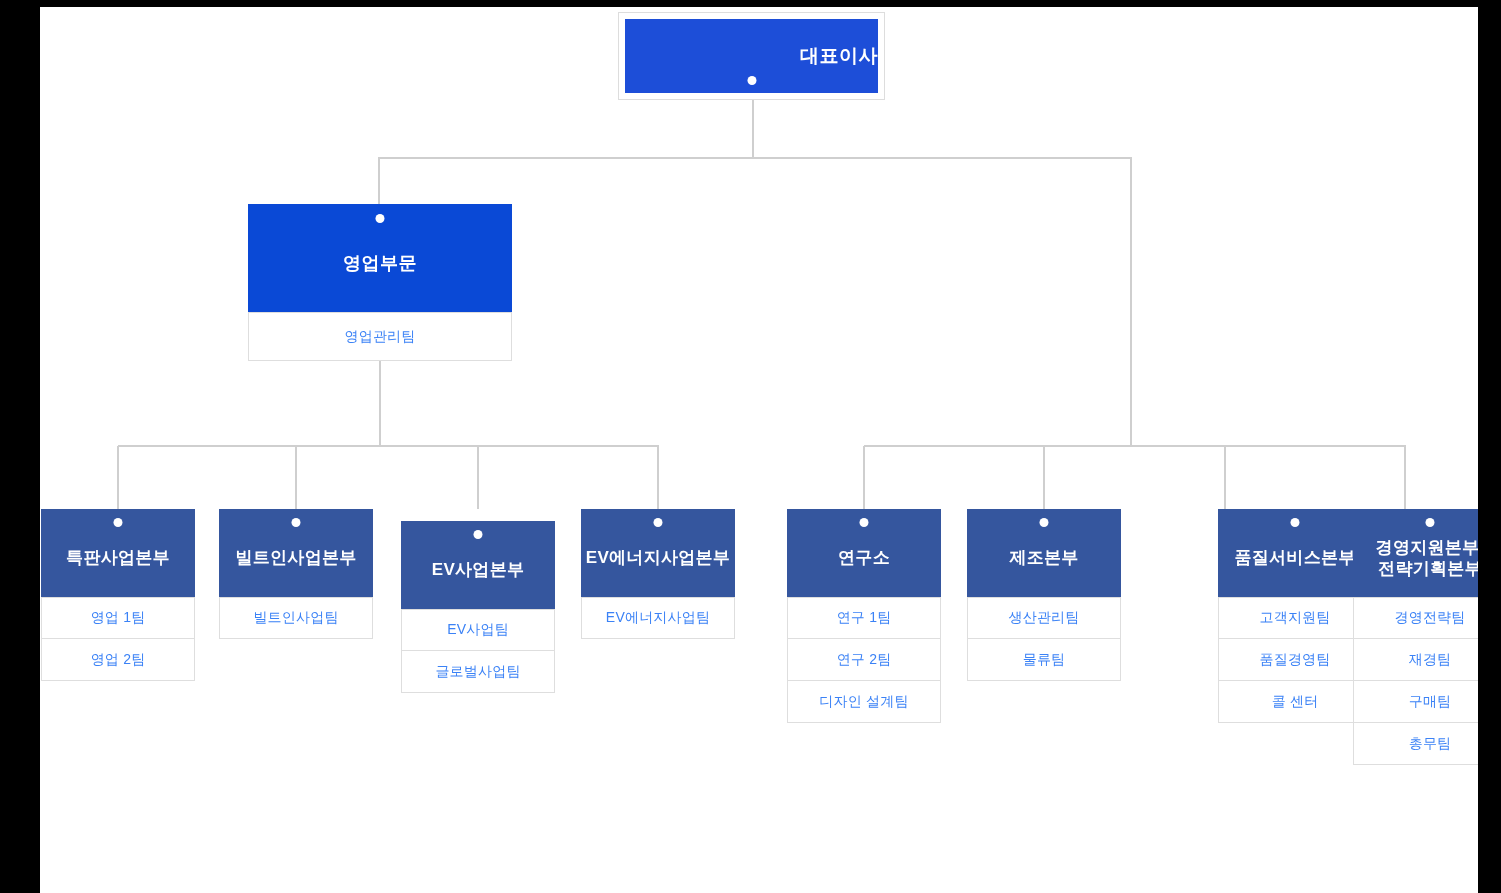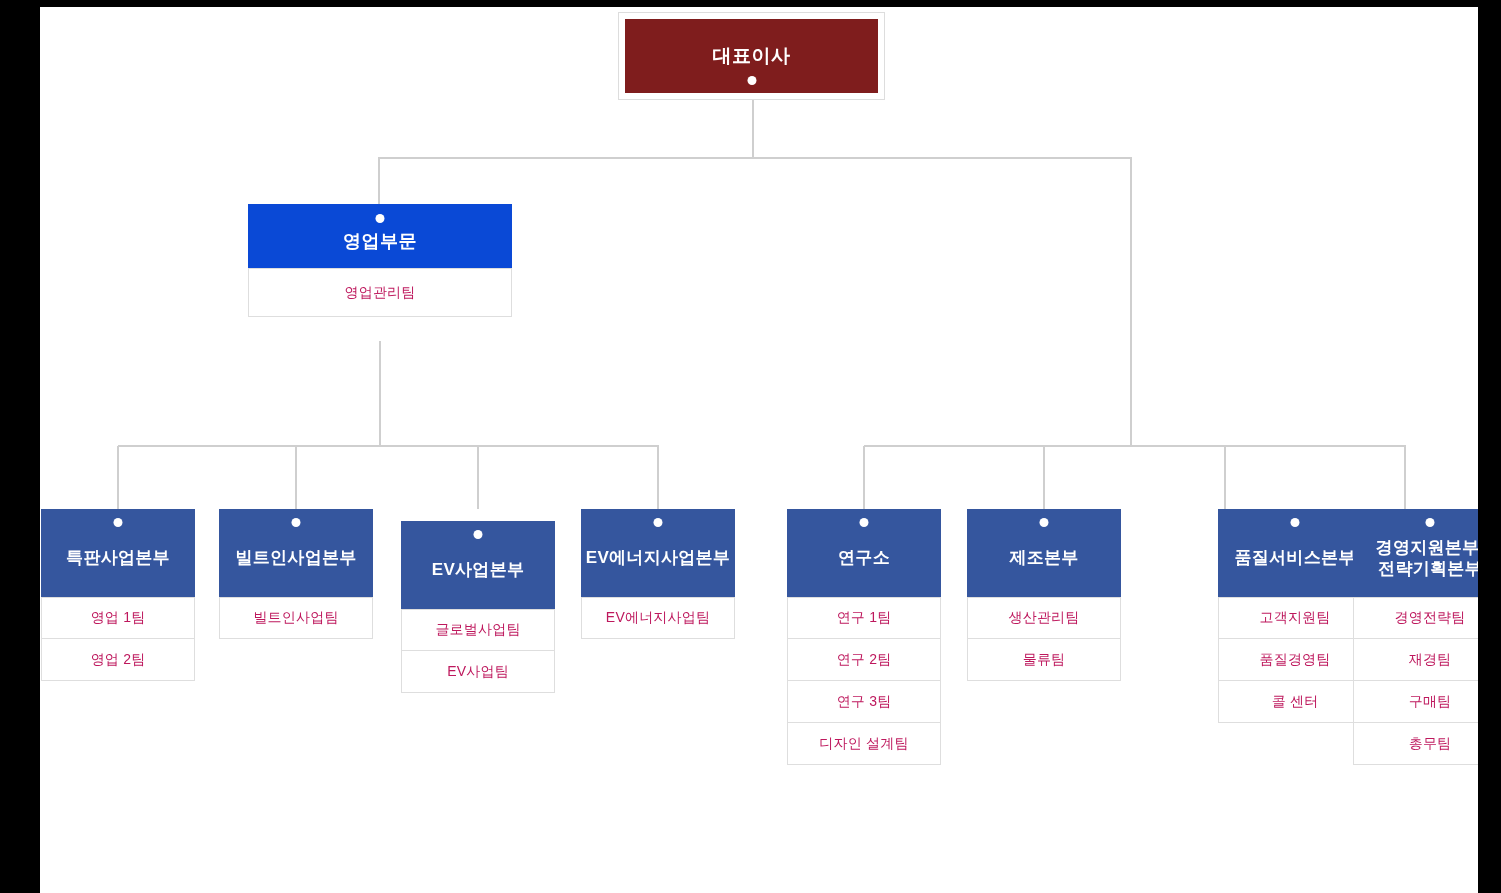--- a/index.html
+++ b/index.html
@@ -40,43 +40,43 @@
     left: 618px; top: 12px;
     width: 267px; height: 88px;
     background: #ffffff;
     border: 1px solid #dddddd;
     box-sizing: border-box;
     padding: 6px;
   }
   .ceo-inner {
     position: relative;
     width: 100%; height: 100%;
-    background: #7f1d1d;
-    display: flex;
-    align-items: center;
-    justify-content: center;
+    background: #1d4ed8;
+    display: flex;
+    align-items: center;
+    justify-content: flex-end;
     box-sizing: border-box;
   }
   .ceo-title {
     color: #ffffff;
     font-size: 19px;
     font-weight: bold;
     letter-spacing: 0.5px;
   }
   .ceo-inner .dot { bottom: 8px; }
 
   
   .division {
     position: absolute;
     left: 248px; top: 204px;
     width: 264px;
   }
   .division-header {
     position: relative;
-    height: 64px;
+    height: 108px;
     background: #0a49d6;
     display: flex;
     align-items: center;
     justify-content: center;
     padding-top: 10px;
     box-sizing: border-box;
   }
   .division-header .dot { top: 10px; }
   .division-title {
     color: #ffffff;
@@ -116,21 +116,21 @@
   
   .team-row {
     height: 42px;
     background: #ffffff;
     border: 1px solid #dedede;
     box-sizing: border-box;
     display: flex;
     align-items: center;
     justify-content: center;
     font-size: 14px;
-    color: #be185d;
+    color: #3b82f6;
     letter-spacing: 0.2px;
   }
   .team-row + .team-row { border-top: 0; }
 
   
   .letterbox { position: absolute; background: #000000; z-index: 50; }
   .letterbox.top   { left: 0; top: 0; width: 1501px; height: 7px; }
   .letterbox.left  { left: 0; top: 0; width: 40px;  height: 893px; }
   .letterbox.right { left: 1478px; top: 0; width: 23px; height: 893px; }
 </style>
@@ -189,42 +189,41 @@
     <div class="teams">
           <div class="team-row">빌트인사업팀</div>
         </div>
   </div>
       <div class="dept" style="left: 401px; margin-top: 12px;">
     <div class="dept-header">
       <span class="dot"></span>
       <span class="dept-title">EV사업본부</span>
     </div>
     <div class="teams">
+          <div class="team-row">EV사업팀</div>
           <div class="team-row">글로벌사업팀</div>
-          <div class="team-row">EV사업팀</div>
         </div>
   </div>
       <div class="dept" style="left: 581px;">
     <div class="dept-header">
       <span class="dot"></span>
       <span class="dept-title">EV에너지사업본부</span>
     </div>
     <div class="teams">
           <div class="team-row">EV에너지사업팀</div>
         </div>
   </div>
       <div class="dept" style="left: 787px;">
     <div class="dept-header">
       <span class="dot"></span>
       <span class="dept-title">연구소</span>
     </div>
     <div class="teams">
           <div class="team-row">연구 1팀</div>
           <div class="team-row">연구 2팀</div>
-          <div class="team-row">연구 3팀</div>
           <div class="team-row">디자인 설계팀</div>
         </div>
   </div>
       <div class="dept" style="left: 967px;">
     <div class="dept-header">
       <span class="dot"></span>
       <span class="dept-title">제조본부</span>
     </div>
     <div class="teams">
           <div class="team-row">생산관리팀</div>

